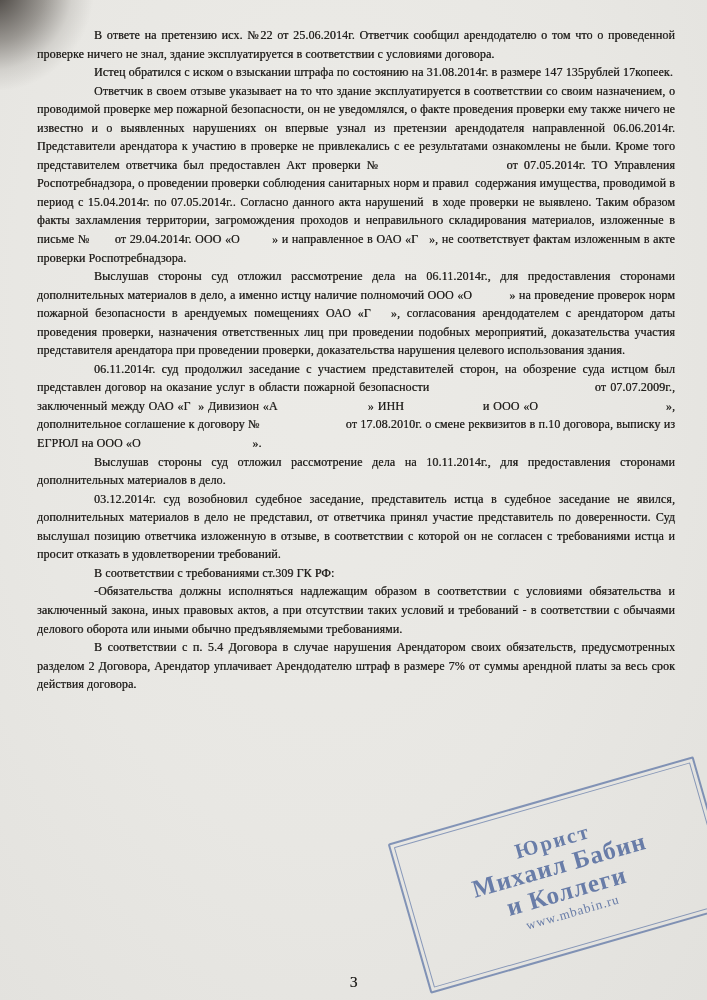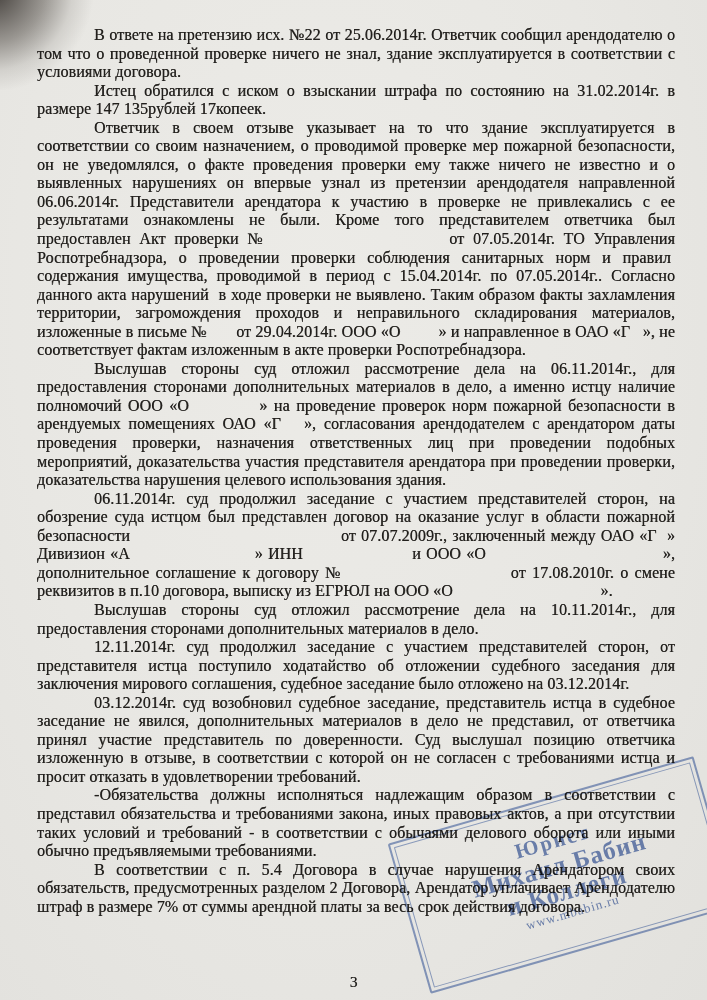--- a/index.html
+++ b/index.html
@@ -18,21 +18,21 @@
   .corner-artifact {
     position: absolute; left: 0; top: 0;
     width: 110px; height: 90px;
     background: radial-gradient(circle at -8px -10px, rgba(35,30,26,0.85) 0%, rgba(60,54,48,0.45) 34%, rgba(90,85,78,0.15) 52%, transparent 66%);
     pointer-events: none;
   }
   .content {
     position: absolute;
     left: 37px; top: 26px; width: 638px;
     color: #211f1c;
-    font-size: 16px;
+    font-size: 12px;
     line-height: 18.55px;
     text-align: justify;
     text-shadow: 0.35px 0 0 rgba(33,31,28,0.75);
     letter-spacing: 0.1px;
   }
   .content p { margin: 0; text-indent: 57px; }
   .page-number {
     position: absolute;
     left: 0; right: 0; bottom: 9px;
     text-align: center;
@@ -69,28 +69,28 @@
   .stamp-site  { font-size: 13px; font-weight: normal; letter-spacing: 1px; margin-top: 2px; }
 </style>
 </head>
 <body>
 
 <div class="page">
   <div class="corner-artifact"></div>
 
   <div class="content">
     <p>В ответе на претензию исх. №22 от 25.06.2014г. Ответчик сообщил арендодателю о том что о проведенной проверке ничего не знал, здание эксплуатируется в соответствии с условиями договора.</p>
-    <p>Истец обратился с иском о взыскании штрафа по состоянию на 31.02.2014г. в размере 147 135рублей 17копеек.</p>
+    <p>Истец обратился с иском о взыскании штрафа по состоянию на 31.08.2014г. в размере 147 135рублей 17копеек.</p>
     <p>Ответчик в своем отзыве указывает на то что здание эксплуатируется в соответствии со своим назначением, о проводимой проверке мер пожарной безопасности, он не уведомлялся, о факте проведения проверки ему также ничего не известно и о выявленных нарушениях он впервые узнал из претензии арендодателя направленной 06.06.2014г. Представители арендатора к участию в проверке не привлекались с ее результатами ознакомлены не были. Кроме того представителем ответчика был предоставлен Акт проверки №&nbsp;&nbsp;&nbsp;&nbsp;&nbsp;&nbsp;&nbsp;&nbsp;&nbsp;&nbsp;&nbsp;&nbsp;&nbsp;&nbsp;&nbsp;&nbsp;&nbsp;&nbsp;&nbsp;&nbsp; от 07.05.2014г. ТО Управления Роспотребнадзора, о проведении проверки соблюдения санитарных норм и правил&nbsp; содержания имущества, проводимой в период с 15.04.2014г. по 07.05.2014г.. Согласно данного акта нарушений&nbsp; в ходе проверки не выявлено. Таким образом факты захламления территории, загромождения проходов и неправильного складирования материалов, изложенные в письме №&nbsp;&nbsp;&nbsp;&nbsp;&nbsp;&nbsp; от 29.04.2014г. ООО «О&nbsp;&nbsp;&nbsp;&nbsp;&nbsp;&nbsp;&nbsp;&nbsp;&nbsp;» и направленное в ОАО «Г&nbsp;&nbsp;&nbsp;», не соответствует фактам изложенным в акте проверки Роспотребнадзора.</p>
     <p>Выслушав стороны суд отложил рассмотрение дела на 06.11.2014г., для предоставления сторонами дополнительных материалов в дело, а именно истцу наличие полномочий ООО «О&nbsp;&nbsp;&nbsp;&nbsp;&nbsp;&nbsp;&nbsp;&nbsp;&nbsp;&nbsp;&nbsp;» на проведение проверок норм пожарной безопасности в арендуемых помещениях ОАО «Г&nbsp;&nbsp;&nbsp;», согласования арендодателем с арендатором даты проведения проверки, назначения ответственных лиц при проведении подобных мероприятий, доказательства участия представителя арендатора при проведении проверки, доказательства нарушения целевого использования здания.</p>
     <p>06.11.2014г. суд продолжил заседание с участием представителей сторон, на обозрение суда истцом был представлен договор на оказание услуг в области пожарной безопасности&nbsp;&nbsp;&nbsp;&nbsp;&nbsp;&nbsp;&nbsp;&nbsp;&nbsp;&nbsp;&nbsp;&nbsp;&nbsp;&nbsp;&nbsp;&nbsp;&nbsp;&nbsp;&nbsp;&nbsp;&nbsp;&nbsp;&nbsp;&nbsp;&nbsp;&nbsp;&nbsp;&nbsp;&nbsp;&nbsp;&nbsp;&nbsp;&nbsp;&nbsp;&nbsp;&nbsp;&nbsp;&nbsp;&nbsp;&nbsp; от 07.07.2009г., заключенный между ОАО «Г&nbsp;&nbsp;» Дивизион «А&nbsp;&nbsp;&nbsp;&nbsp;&nbsp;&nbsp;&nbsp;&nbsp;&nbsp;&nbsp;&nbsp;&nbsp;&nbsp;&nbsp;&nbsp;&nbsp;&nbsp;&nbsp;&nbsp;&nbsp;&nbsp;&nbsp;&nbsp;&nbsp;» ИНН&nbsp;&nbsp;&nbsp;&nbsp;&nbsp;&nbsp;&nbsp;&nbsp;&nbsp;&nbsp;&nbsp;&nbsp;&nbsp;&nbsp;&nbsp;&nbsp;&nbsp;&nbsp;&nbsp;&nbsp; и ООО «О&nbsp;&nbsp;&nbsp;&nbsp;&nbsp;&nbsp;&nbsp;&nbsp;&nbsp;&nbsp;&nbsp;&nbsp;&nbsp;&nbsp;&nbsp;&nbsp;&nbsp;&nbsp;&nbsp;&nbsp;&nbsp;&nbsp;&nbsp;&nbsp;&nbsp;&nbsp;&nbsp;&nbsp;&nbsp;&nbsp;&nbsp;&nbsp;&nbsp;&nbsp;», дополнительное соглашение к договору №&nbsp;&nbsp;&nbsp;&nbsp;&nbsp;&nbsp;&nbsp;&nbsp;&nbsp;&nbsp;&nbsp;&nbsp;&nbsp;&nbsp;&nbsp;&nbsp;&nbsp;&nbsp;&nbsp;&nbsp;&nbsp;&nbsp;&nbsp;&nbsp;&nbsp;&nbsp; от 17.08.2010г. о смене реквизитов в п.10 договора, выписку из ЕГРЮЛ на ООО «О&nbsp;&nbsp;&nbsp;&nbsp;&nbsp;&nbsp;&nbsp;&nbsp;&nbsp;&nbsp;&nbsp;&nbsp;&nbsp;&nbsp;&nbsp;&nbsp;&nbsp;&nbsp;&nbsp;&nbsp;&nbsp;&nbsp;&nbsp;&nbsp;&nbsp;&nbsp;&nbsp;&nbsp;&nbsp;&nbsp;&nbsp;&nbsp;&nbsp;&nbsp;&nbsp;&nbsp;».</p>
     <p>Выслушав стороны суд отложил рассмотрение дела на 10.11.2014г., для предоставления сторонами дополнительных материалов в дело.</p>
-    <p>12.11.2014г. суд продолжил заседание с участием представителей сторон, от представителя истца поступило ходатайство об отложении судебного заседания для заключения мирового соглашения, судебное заседание было отложено на 03.12.2014г.</p>
     <p>03.12.2014г. суд возобновил судебное заседание, представитель истца в судебное заседание не явился, дополнительных материалов в дело не представил, от ответчика принял участие представитель по доверенности. Суд выслушал позицию ответчика изложенную в отзыве, в соответствии с которой он не согласен с требованиями истца и просит отказать в удовлетворении требований.</p>
-    <p>-Обязательства должны исполняться надлежащим образом в соответствии с представил обязательства и требованиями закона, иных правовых актов, а при отсутствии таких условий и требований - в соответствии с обычаями делового оборота или иными обычно предъявляемыми требованиями.</p>
+    <p>В соответствии с требованиями ст.309 ГК РФ:</p>
+    <p>-Обязательства должны исполняться надлежащим образом в соответствии с условиями обязательства и заключенный закона, иных правовых актов, а при отсутствии таких условий и требований - в соответствии с обычаями делового оборота или иными обычно предъявляемыми требованиями.</p>
     <p>В соответствии с п. 5.4 Договора в случае нарушения Арендатором своих обязательств, предусмотренных разделом 2 Договора, Арендатор уплачивает Арендодателю штраф в размере 7% от суммы арендной платы за весь срок действия договора.</p>
   </div>
 
   <div class="stamp">
     <div class="stamp-inner">
       <span class="stamp-line1">Юрист</span>
       <span class="stamp-line2">Михаил Бабин</span>
       <span class="stamp-line3">и Коллеги</span>
       <span class="stamp-site">www.mbabin.ru</span>
     </div>

